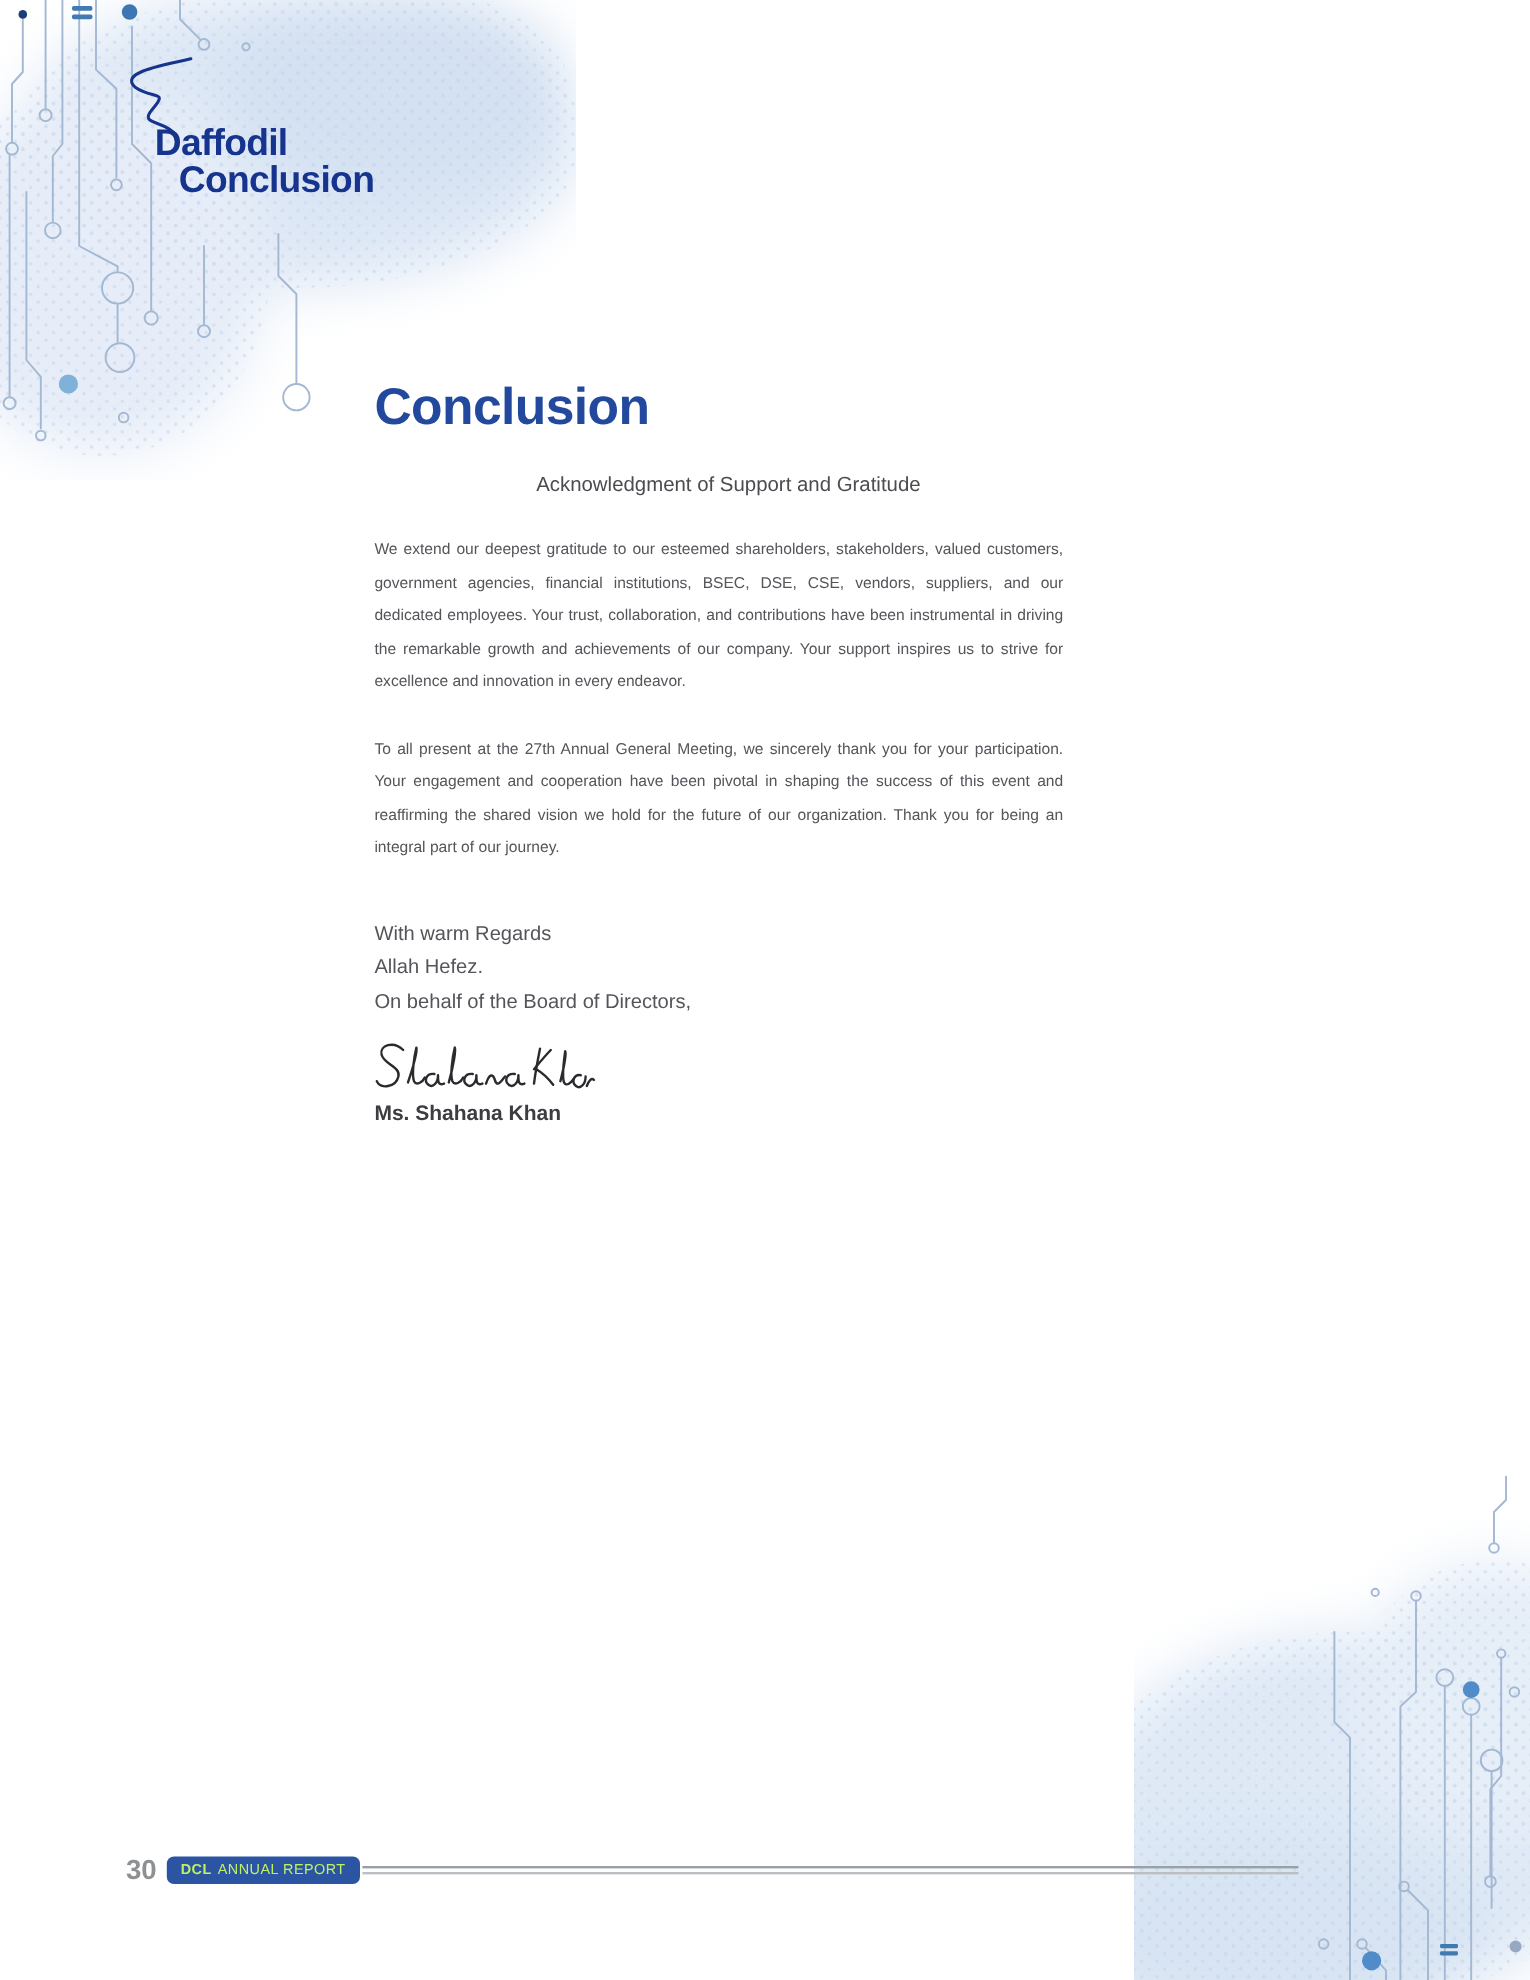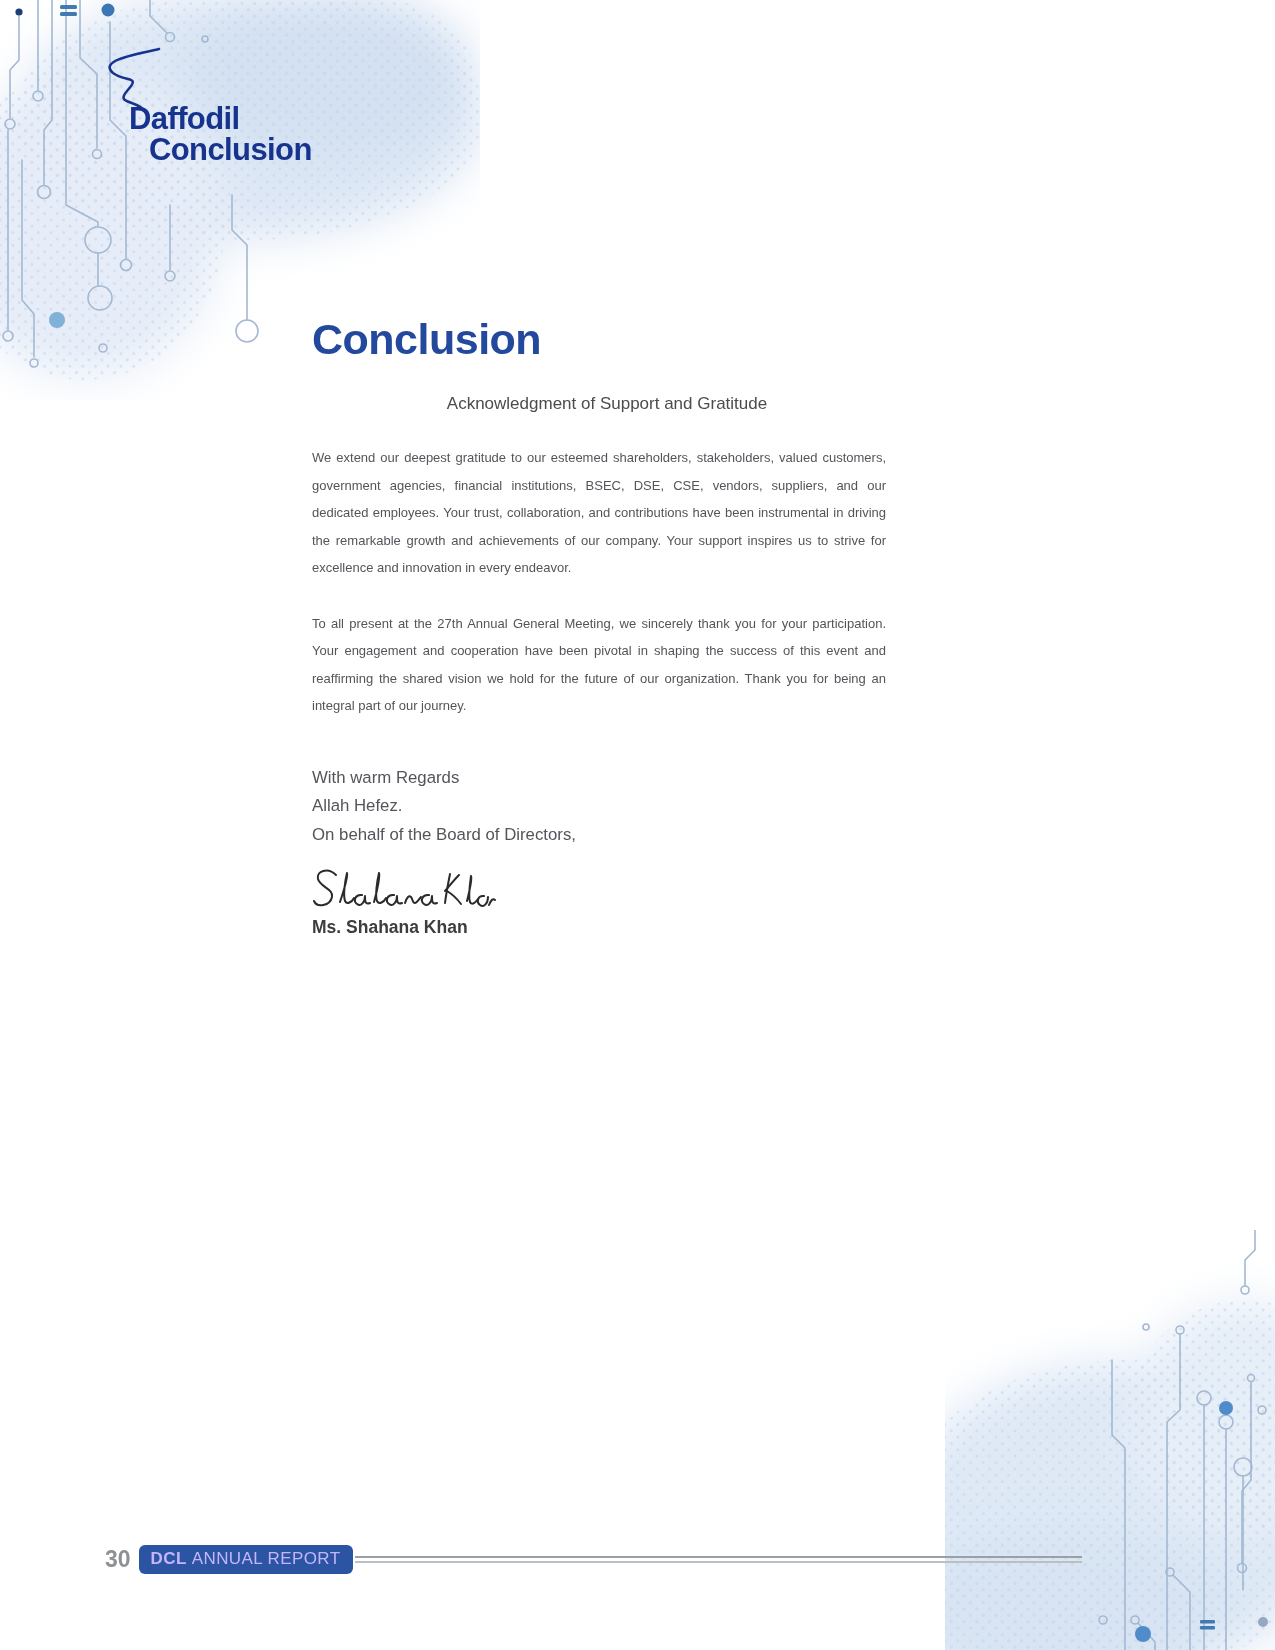--- a/index.html
+++ b/index.html
@@ -38,22 +38,22 @@
   .signature{display:block;margin-top:16px;}
   .signatory-name{margin-top:4px;font-size:17.5px;font-weight:700;color:#3c3d40;}
   .signatory-title{margin-top:7px;font-size:16.8px;color:#54555a;}
   
   .footer{
     position:absolute;left:105px;top:1545px;width:977px;
     display:flex;align-items:center;
   }
   .pagenum{font-size:23px;font-weight:700;color:#8e9194;margin-right:8px;}
   .badge{
-    background:#2b54a3;color:#c4b5fd;border-radius:6px;
-    padding:4px 12px 5px 12px;font-size:17px;letter-spacing:0.4px;
+    background:#2b54a3;color:#bef264;border-radius:6px;
+    padding:4px 12px 5px 12px;font-size:12px;letter-spacing:0.4px;
     white-space:nowrap;
   }
   .badge b{font-weight:700;margin-right:5px;}
   .rule{
     flex:1;height:7px;margin-left:2px;box-sizing:border-box;
     border-top:2px solid #9aa0a5;border-bottom:2px solid #bcbfc2;
   }
 </style>
 </head>
 <body>

